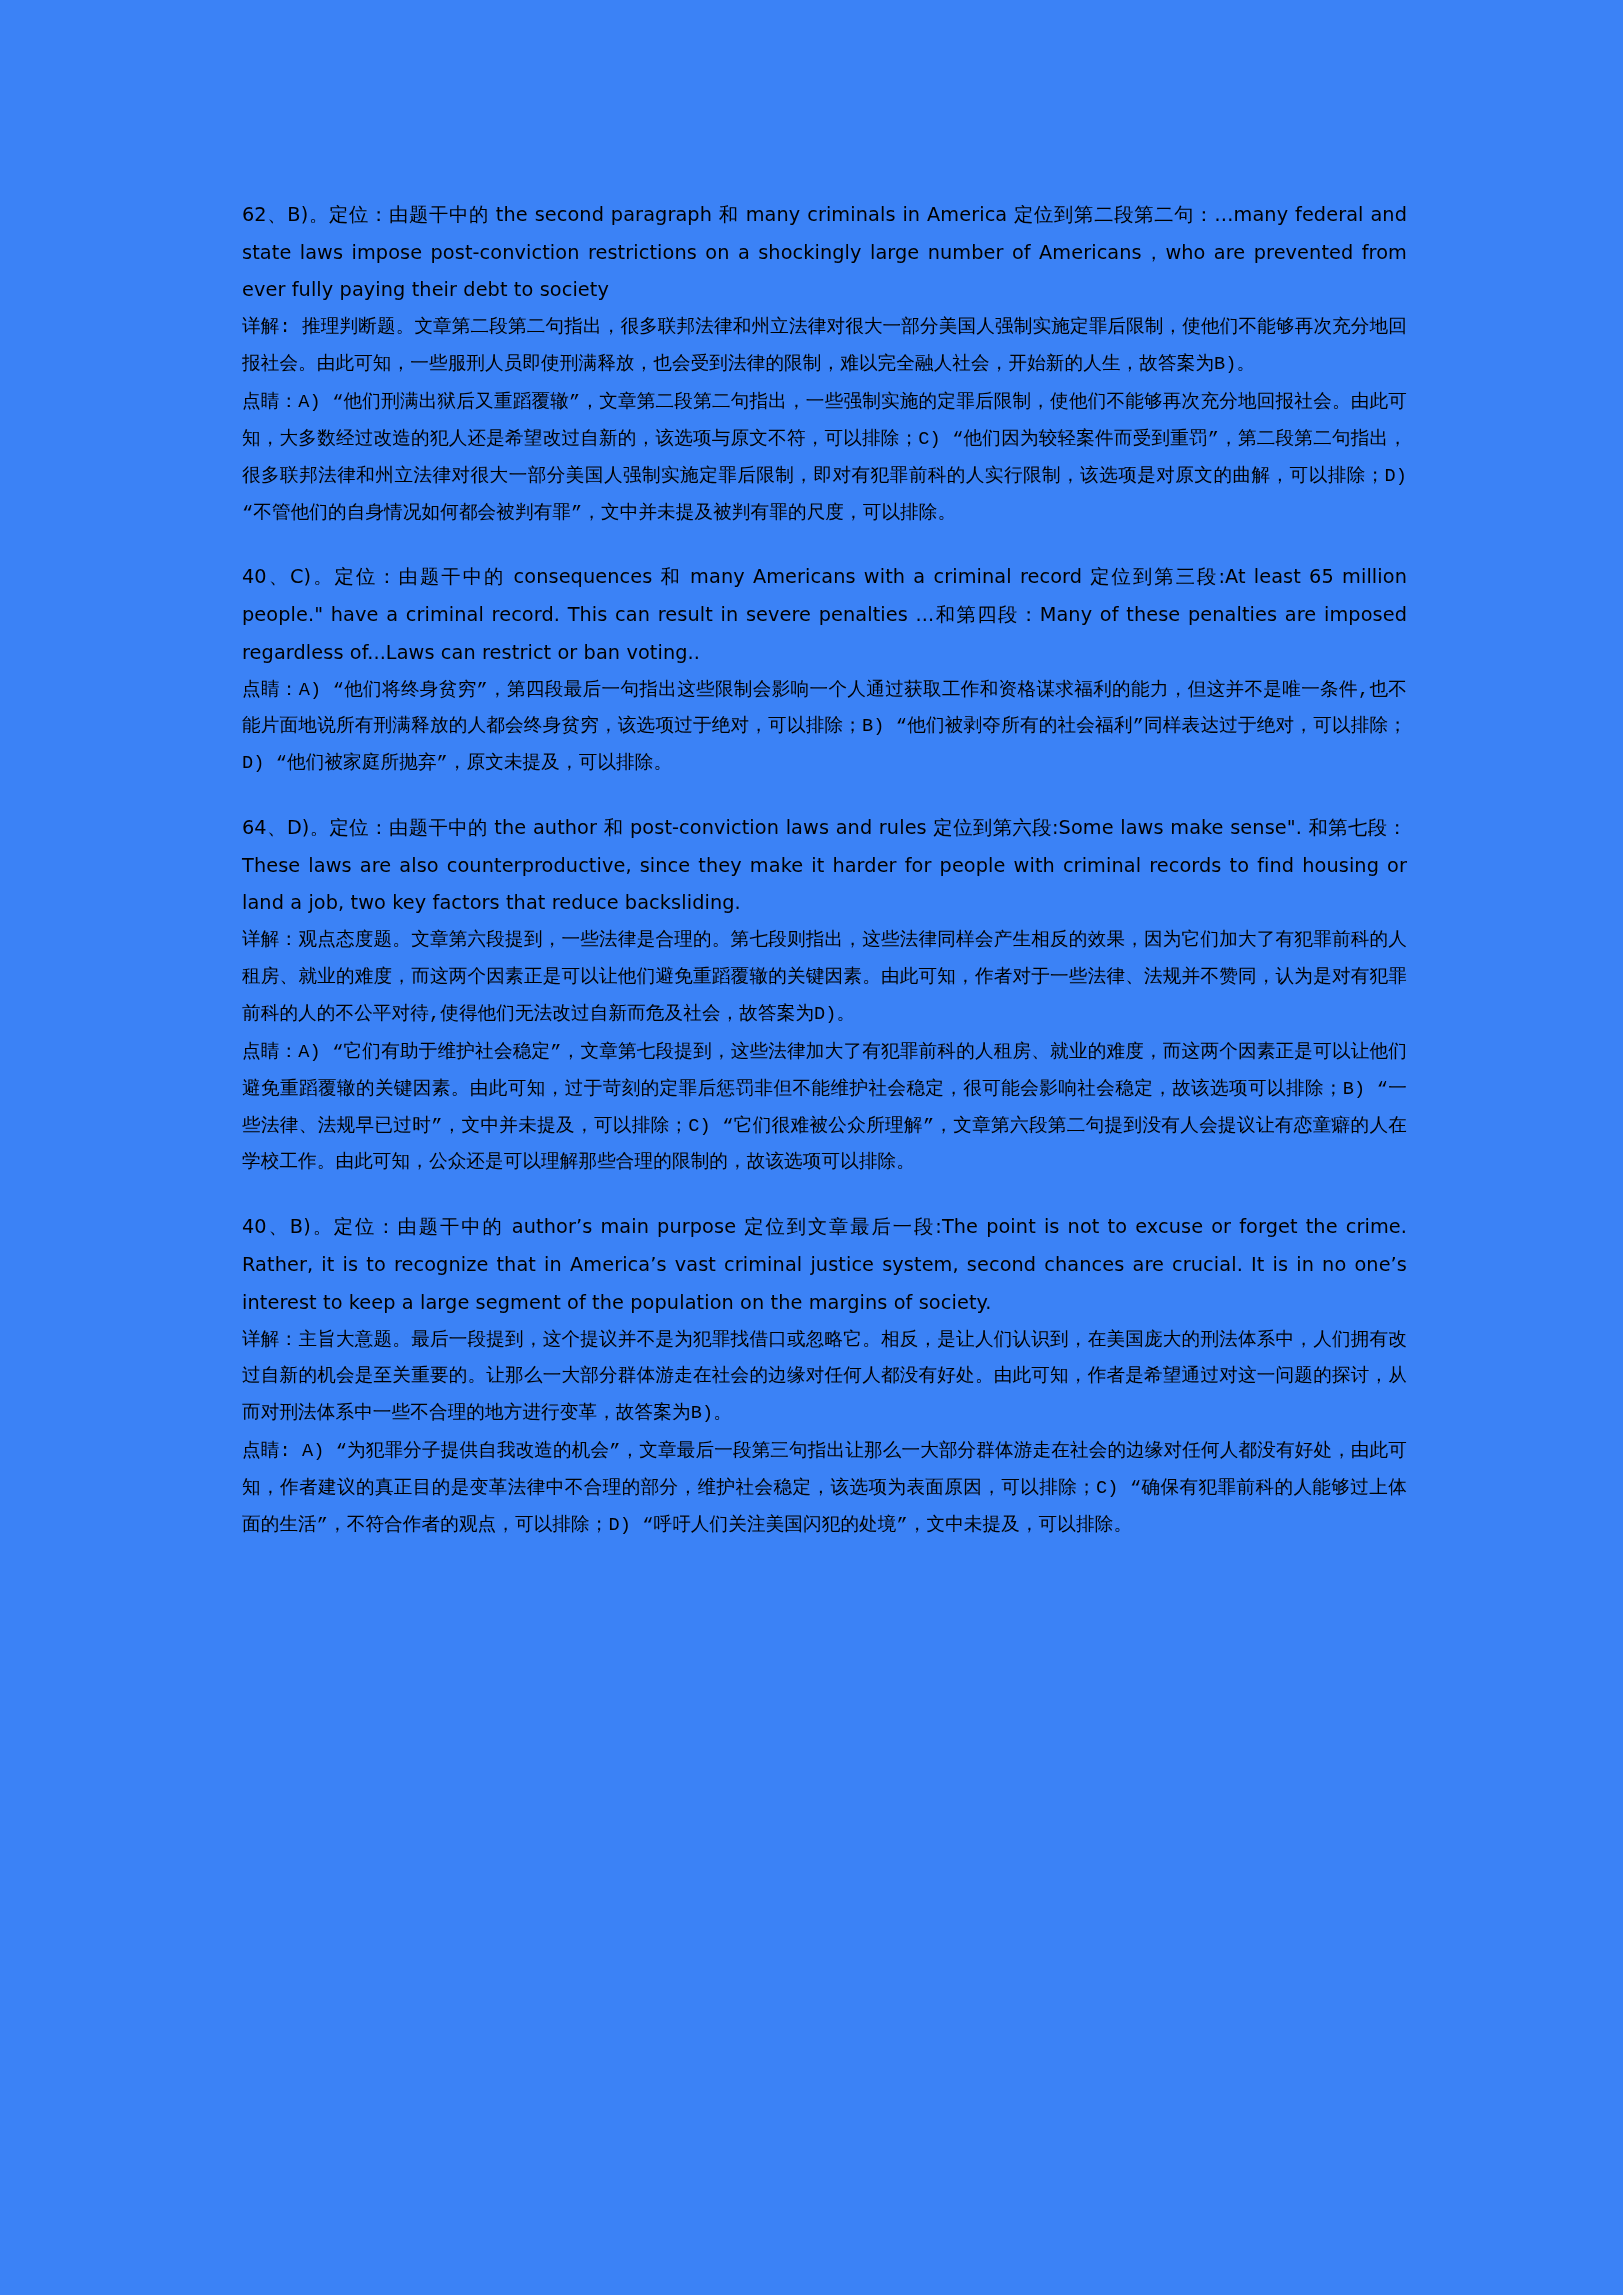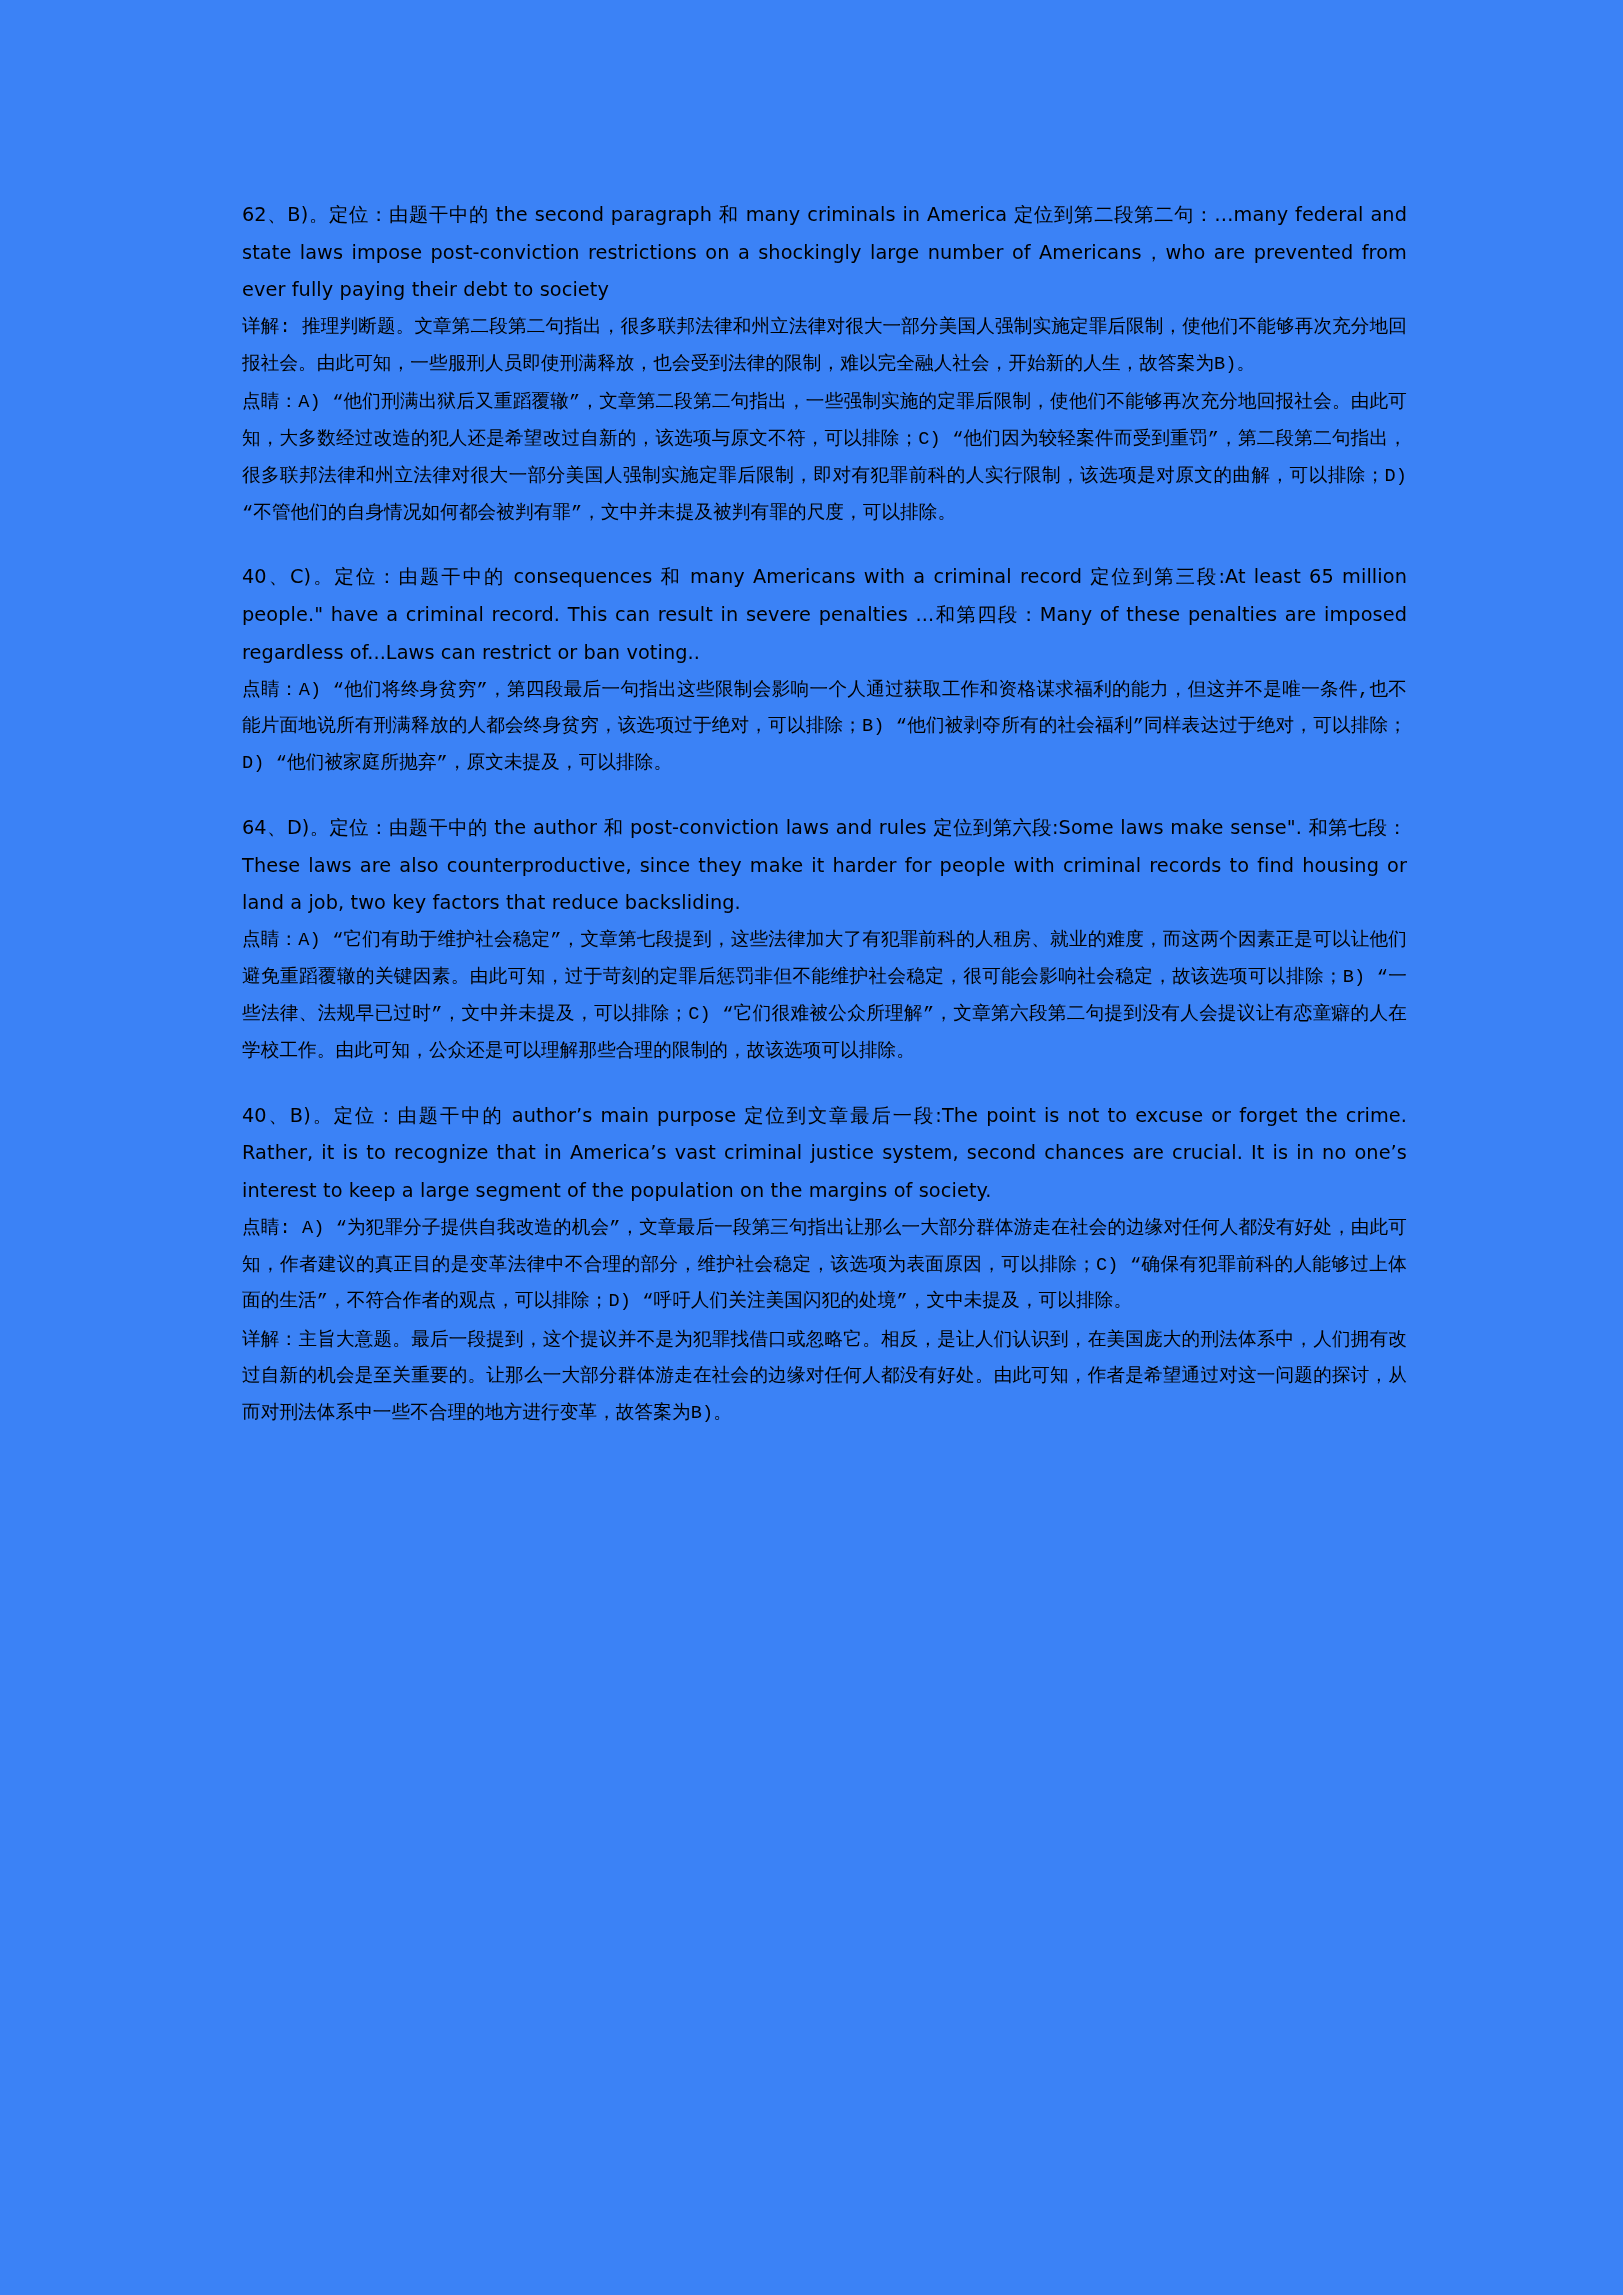--- a/index.html
+++ b/index.html
@@ -57,26 +57,27 @@
 
     <div class="q-block">
       <p class="para mixed">40、C)。定位：由题干中的  consequences 和  many Americans with a criminal record  定位到第三段:At least 65 million people." have a criminal record. This can result in severe penalties ...和第四段：Many of these penalties are imposed regardless of...Laws can restrict or ban voting..</p>
       <p class="para cn">点睛：A)  “他们将终身贫穷”，第四段最后一句指出这些限制会影响一个人通过获取工作和资格谋求福利的能力，但这并不是唯一条件,也不能片面地说所有刑满释放的人都会终身贫穷，该选项过于绝对，可以排除；B)  “他们被剥夺所有的社会福利”同样表达过于绝对，可以排除；D)  “他们被家庭所抛弃”，原文未提及，可以排除。</p>
     </div>
 
     <div class="spacer-sm"></div>
 
     <div class="q-block">
       <p class="para mixed">64、D)。定位：由题干中的  the author 和  post-conviction laws and rules  定位到第六段:Some laws make sense". 和第七段：These laws are also counterproductive, since they make it harder for people with criminal records to find housing or land a job, two key factors that reduce backsliding.</p>
+      <p class="para cn">详解：观点态度题。文章第六段提到，一些法律是合理的。第七段则指出，这些法律同样会产生相反的效果，因为它们加大了有犯罪前科的人租房、就业的难度，而这两个因素正是可以让他们避免重蹈覆辙的关键因素。由此可知，作者对于一些法律、法规并不赞同，认为是对有犯罪前科的人的不公平对待,使得他们无法改过自新而危及社会，故答案为D)。</p>
       <p class="para cn">点睛：A)  “它们有助于维护社会稳定”，文章第七段提到，这些法律加大了有犯罪前科的人租房、就业的难度，而这两个因素正是可以让他们避免重蹈覆辙的关键因素。由此可知，过于苛刻的定罪后惩罚非但不能维护社会稳定，很可能会影响社会稳定，故该选项可以排除；B)  “一些法律、法规早已过时”，文中并未提及，可以排除；C)  “它们很难被公众所理解”，文章第六段第二句提到没有人会提议让有恋童癖的人在学校工作。由此可知，公众还是可以理解那些合理的限制的，故该选项可以排除。</p>
     </div>
 
     <div class="spacer-sm"></div>
 
     <div class="q-block">
       <p class="para mixed">40、B)。定位：由题干中的  author’s main purpose  定位到文章最后一段:The point is not to excuse or forget the crime. Rather, it is to recognize that in America’s vast criminal justice system, second chances are crucial. It is in no one’s interest to keep a large segment of the population on the margins of society.</p>
+      <p class="para cn">详解：主旨大意题。最后一段提到，这个提议并不是为犯罪找借口或忽略它。相反，是让人们认识到，在美国庞大的刑法体系中，人们拥有改过自新的机会是至关重要的。让那么一大部分群体游走在社会的边缘对任何人都没有好处。由此可知，作者是希望通过对这一问题的探讨，从而对刑法体系中一些不合理的地方进行变革，故答案为B)。</p>
       <p class="para cn">点睛: A) “为犯罪分子提供自我改造的机会”，文章最后一段第三句指出让那么一大部分群体游走在社会的边缘对任何人都没有好处，由此可知，作者建议的真正目的是变革法律中不合理的部分，维护社会稳定，该选项为表面原因，可以排除；C)  “确保有犯罪前科的人能够过上体面的生活”，不符合作者的观点，可以排除；D) “呼吁人们关注美国闪犯的处境”，文中未提及，可以排除。</p>
-      <p class="para cn">详解：主旨大意题。最后一段提到，这个提议并不是为犯罪找借口或忽略它。相反，是让人们认识到，在美国庞大的刑法体系中，人们拥有改过自新的机会是至关重要的。让那么一大部分群体游走在社会的边缘对任何人都没有好处。由此可知，作者是希望通过对这一问题的探讨，从而对刑法体系中一些不合理的地方进行变革，故答案为B)。</p>
     </div>
 
   </div>
 </div>
 
 
 </body></html>

